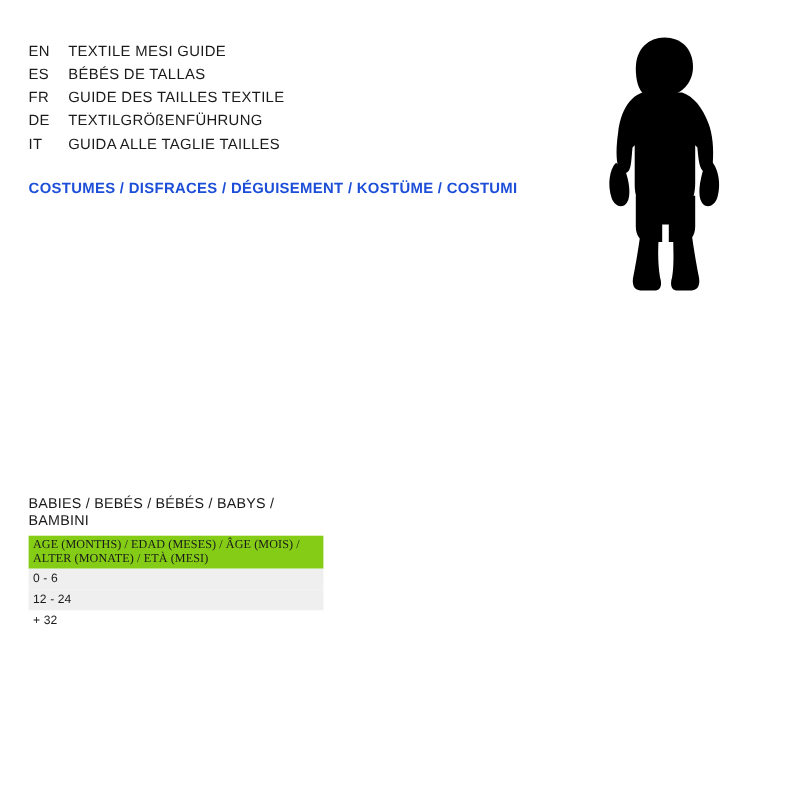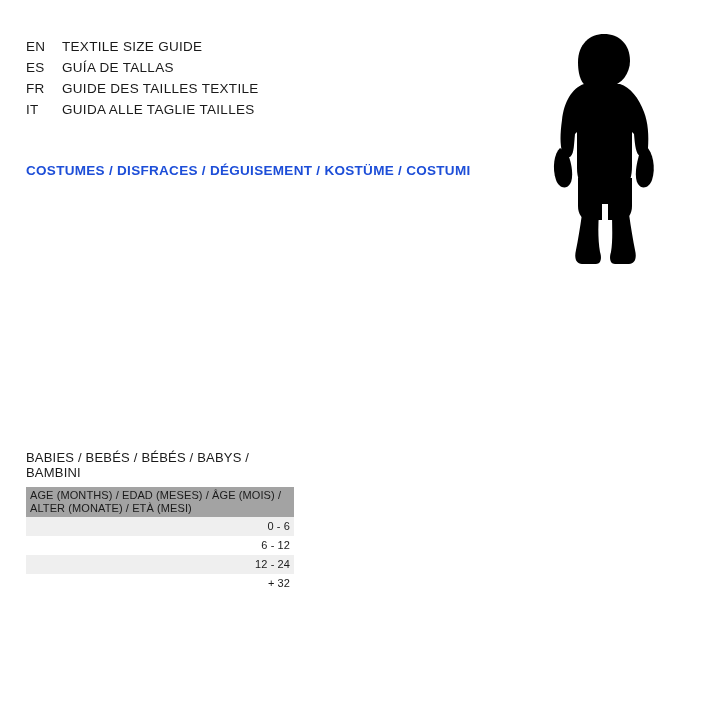--- a/index.html
+++ b/index.html
@@ -88,50 +88,54 @@
   table.size-table td {
     text-align: left;
     font-size: 11px;
     letter-spacing: 0.1px;
     padding: 2px 4px 2px 4px;
     color: #1a1a1a;
     font-weight: normal;
     line-height: 13px;
   }
   table.size-table th {
-    background: #a3a3a3;
+    background: #84cc16;
+    font-family: Liberation Serif, serif;
   }
   table.size-table tr.row-odd td {
     background: #efefef;
   }
   table.size-table tr.row-even td {
     background: #ffffff;
   }
   table.size-table td {
     height: 15px;
-    text-align: right;
   }
 </style>
 </head>
 <body>
 
 <div class="page">
 
   <div class="lang-block">
     <div class="lang-row">
       <span class="lang-code">EN</span>
-      <span class="lang-text">TEXTILE SIZE GUIDE</span>
+      <span class="lang-text">TEXTILE MESI GUIDE</span>
     </div>
     <div class="lang-row">
       <span class="lang-code">ES</span>
-      <span class="lang-text">GUÍA DE TALLAS</span>
+      <span class="lang-text">BÉBÉS DE TALLAS</span>
     </div>
     <div class="lang-row">
       <span class="lang-code">FR</span>
       <span class="lang-text">GUIDE DES TAILLES TEXTILE</span>
+    </div>
+    <div class="lang-row">
+      <span class="lang-code">DE</span>
+      <span class="lang-text">TEXTILGRÖßENFÜHRUNG</span>
     </div>
     <div class="lang-row">
       <span class="lang-code">IT</span>
       <span class="lang-text">GUIDA ALLE TAGLIE TAILLES</span>
     </div>
   </div>
 
   <div class="category-line">COSTUMES / DISFRACES / DÉGUISEMENT / KOSTÜME / COSTUMI</div>
 
   <div class="figure">
@@ -167,23 +171,20 @@
           <th>
             <span>AGE (MONTHS) / EDAD (MESES) / ÂGE (MOIS) /</span><br>
             <span>ALTER (MONATE) / ETÀ (MESI)</span>
           </th>
         </tr>
       </thead>
       <tbody>
         <tr class="row-odd">
           <td>0 - 6</td>
         </tr>
-        <tr class="row-even">
-          <td>6 - 12</td>
-        </tr>
         <tr class="row-odd">
           <td>12 - 24</td>
         </tr>
         <tr class="row-even">
           <td>+ 32</td>
         </tr>
       </tbody>
     </table>
   </div>
 

